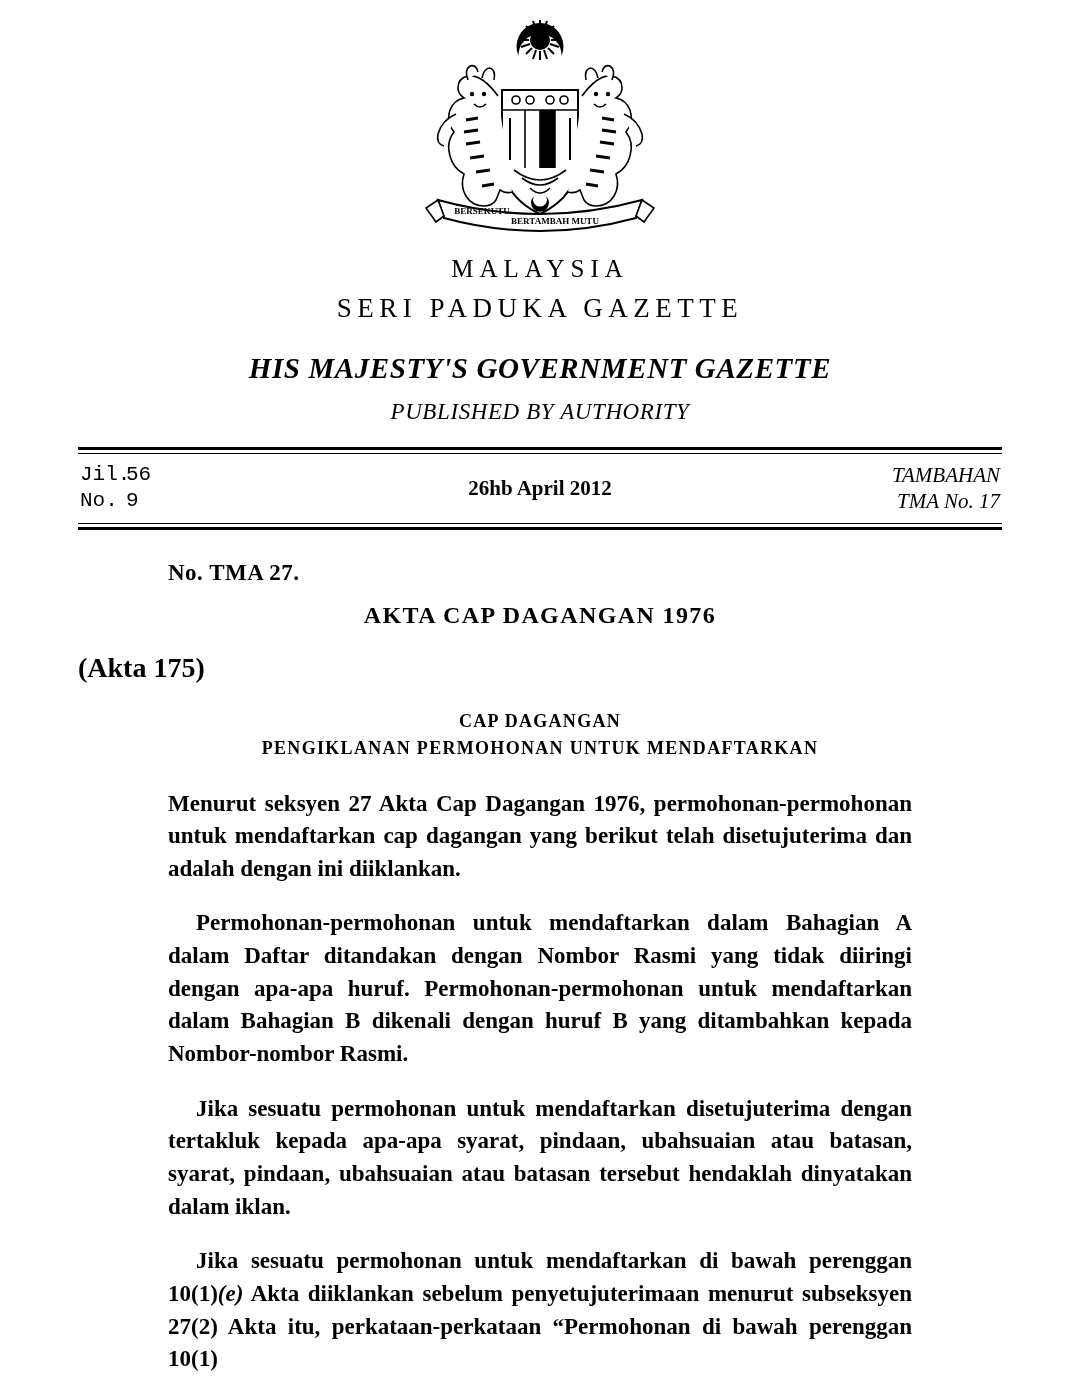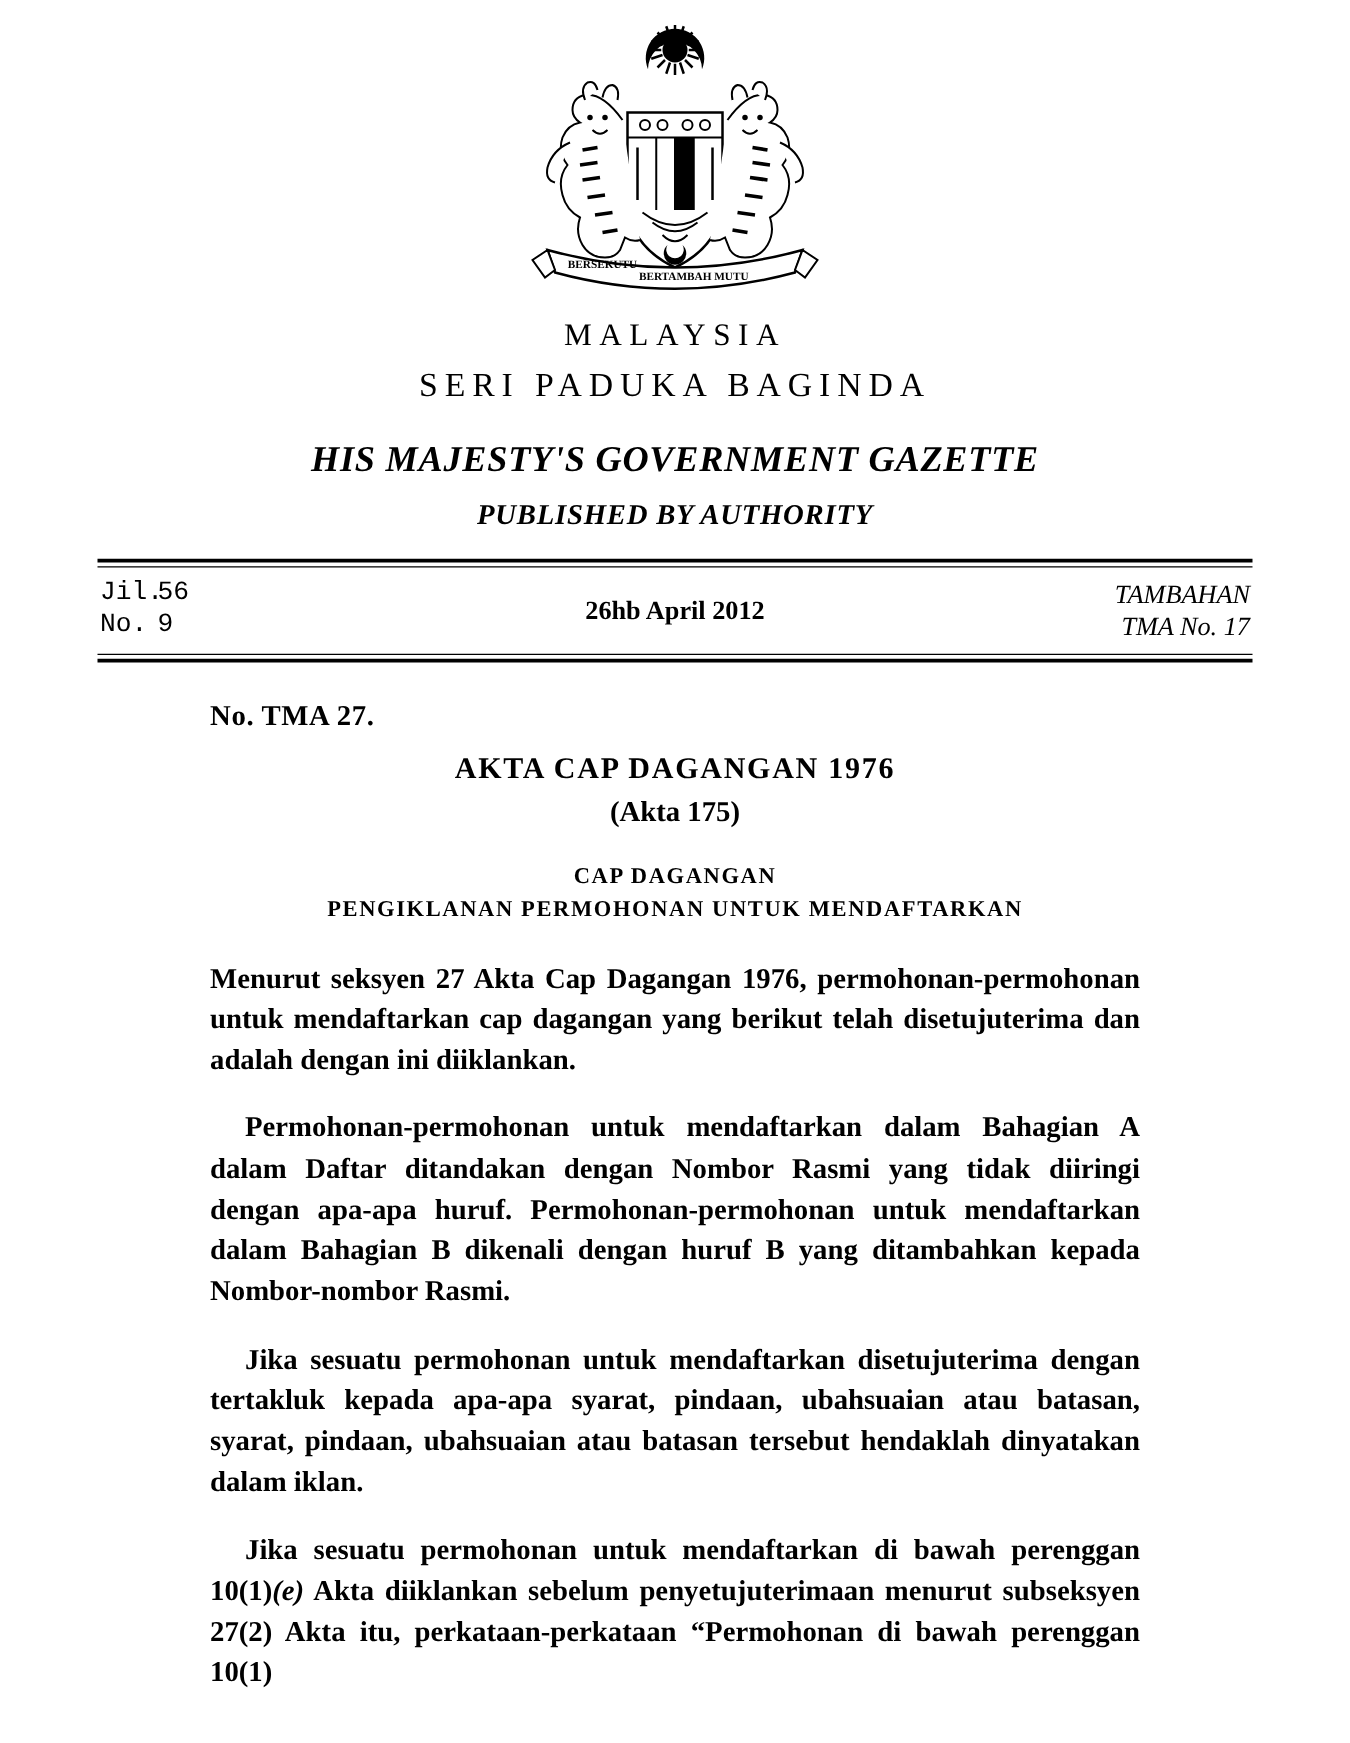--- a/index.html
+++ b/index.html
@@ -69,21 +69,21 @@
     font-family: "Liberation Serif", serif;
     font-style: italic;
     font-weight: 700;
     font-size: 29px;
     letter-spacing: 0.6px;
     margin-top: 28px;
   }
   .published {
     font-family: "Liberation Serif", serif;
     font-style: italic;
-    font-weight: 700;
+    font-weight: 400;
     font-size: 23px;
     letter-spacing: 0.6px;
     margin-top: 14px;
   }
 
   
   .rule-top {
     border-top: 3px solid #000;
     margin-top: 22px;
   }
@@ -143,25 +143,24 @@
   }
   .act-title {
     text-align: center;
     font-family: "Liberation Serif", serif;
     font-weight: 700;
     font-size: 24px;
     letter-spacing: 1.4px;
     margin-top: 16px;
   }
   .act-sub {
-    text-align: center;
-    font-family: "Liberation Serif", serif;
-    font-weight: 700;
-    font-size: 23px;
-    margin-top: 8px;
+    font-family: "Liberation Serif", serif;
+    font-weight: 700;
+    font-size: 28px;
+    margin-top: 23px;
   }
   .ad-heading {
     text-align: center;
     font-family: "Liberation Serif", serif;
     font-weight: 700;
     font-size: 18px;
     letter-spacing: 1.3px;
     margin-top: 24px;
     line-height: 1.5;
   }
@@ -277,21 +276,21 @@
         <path d="M48 182 l-12 8 l10 14 l8 -6 z" fill="#fff"></path>
         <path d="M252 182 l12 8 l-10 14 l-8 -6 z" fill="#fff"></path>
       </g>
       <text x="92" y="196" font-family="Liberation Serif, serif" font-size="9" font-weight="bold" text-anchor="middle">BERSEKUTU</text>
       <text x="165" y="206" font-family="Liberation Serif, serif" font-size="9" font-weight="bold" text-anchor="middle">BERTAMBAH MUTU</text>
     </svg>
   </div>
 
   <div class="masthead">
     <div class="country">MALAYSIA</div>
-    <div class="seri">SERI PADUKA BAGINDA</div>
+    <div class="seri">SERI PADUKA GAZETTE</div>
     <div class="his-majesty">HIS MAJESTY'S GOVERNMENT GAZETTE</div>
     <div class="published">PUBLISHED BY AUTHORITY</div>
   </div>
 
   <div class="rule-top"></div>
   <div class="rule-thin"></div>
   <div class="issue-bar">
     <div class="issue-left">
       <div class="row">
         <span class="lbl">Jil.</span>

